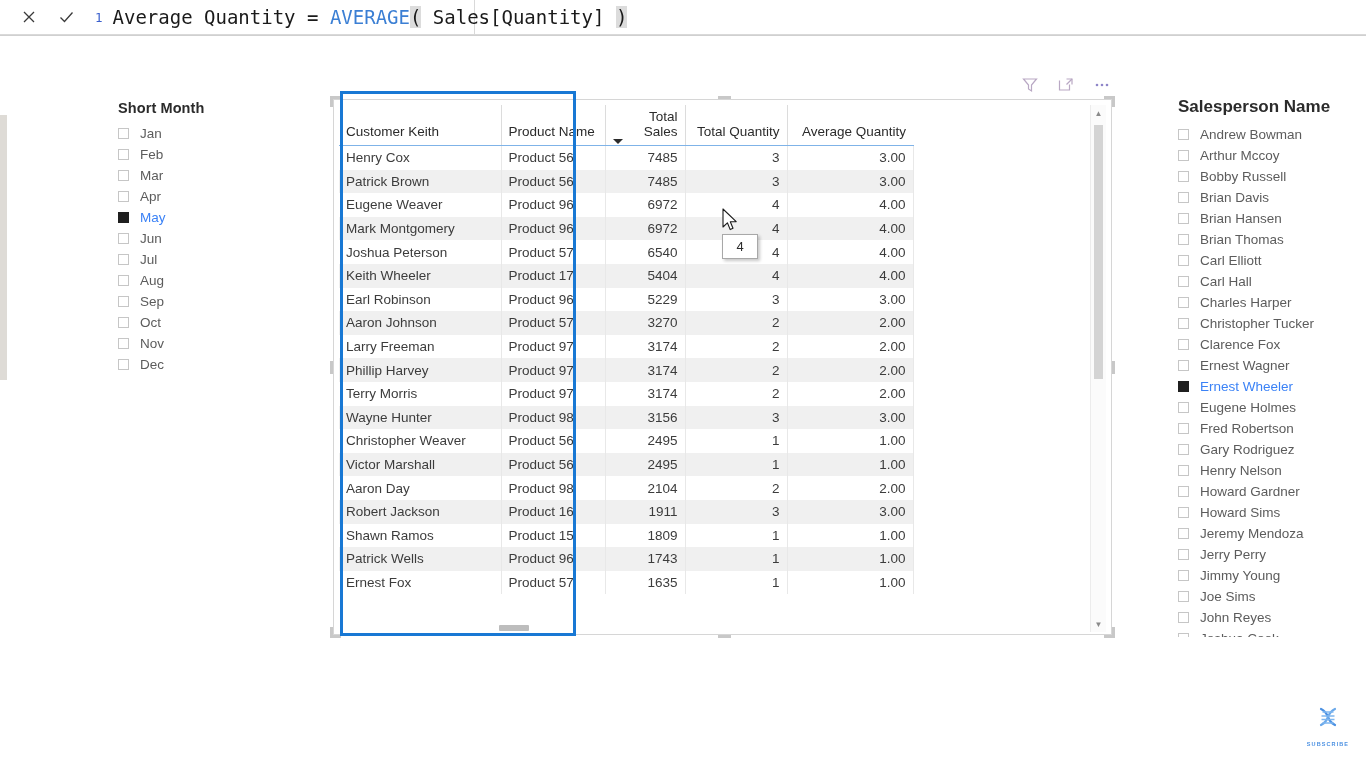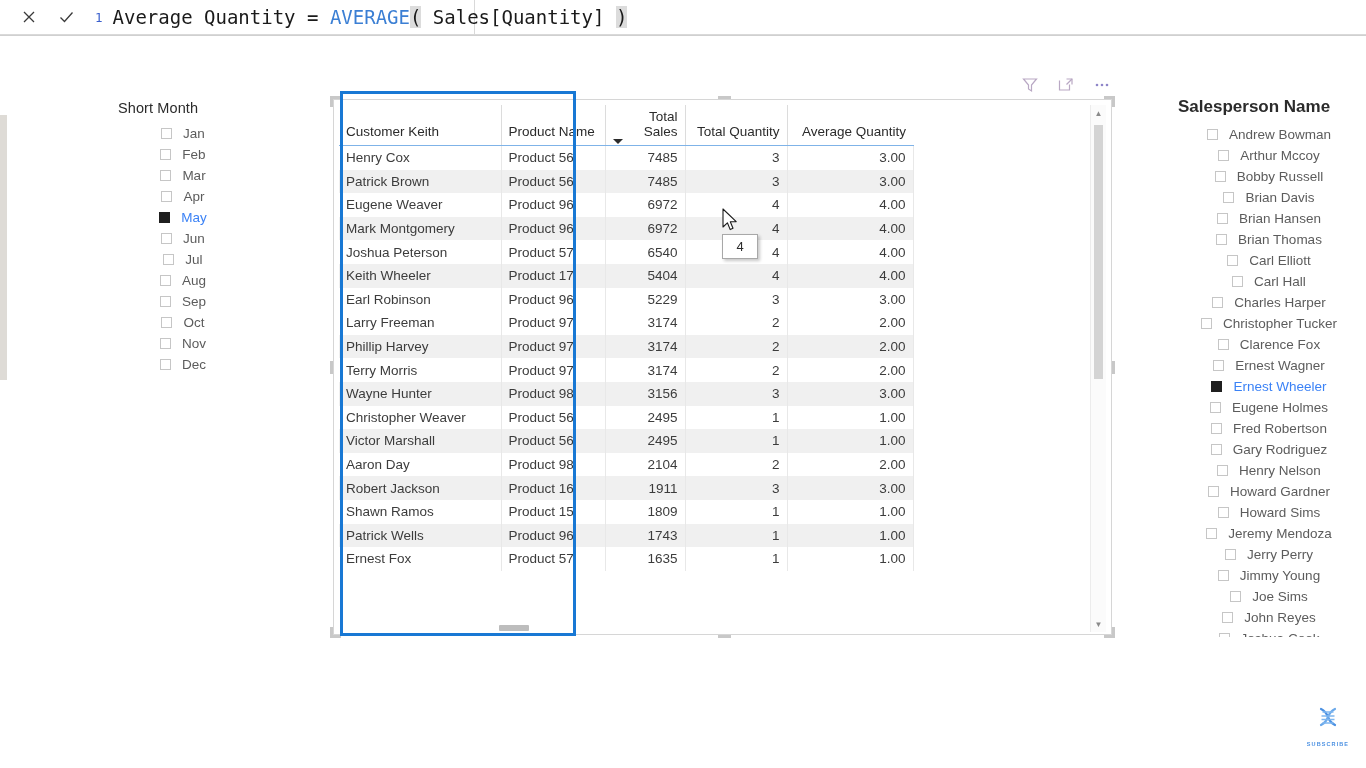--- a/index.html
+++ b/index.html
@@ -39,23 +39,23 @@
   }
   .tok-fn{color:#3b7fd4;}
   .tok-paren{background:#dcdcdc;color:#1a1a1a;}
   
   #left-edge-strip{
     position:absolute;left:0;top:115px;width:7px;height:265px;background:#dedbd6;
   }
   
   #month-slicer{position:absolute;left:118px;top:100px;width:130px;}
   #month-title{
-    font-size:14.5px;font-weight:normal;color:#2b2b2b;margin-bottom:7px;letter-spacing:.1px;
-  }
-  .slicer-row{display:flex;align-items:center;height:21px;cursor:pointer;justify-content:center;}
+    font-size:14.5px;font-weight:bold;color:#2b2b2b;margin-bottom:7px;letter-spacing:.1px;
+  }
+  .slicer-row{display:flex;align-items:center;height:21px;cursor:pointer;}
   .cbx{
     width:11px;height:11px;border:1px solid #c6c6c6;background:#fff;
     box-sizing:border-box;margin-right:11px;flex:0 0 auto;
   }
   .cbx.checked{background:#1f1f1f;border-color:#1f1f1f;}
   .slicer-label{font-size:13.5px;color:#5c5c5c;line-height:21px;}
   .slicer-row.sel .slicer-label{color:#3b82f6;}
   
   #sales-slicer{position:absolute;left:1178px;top:97px;width:182px;height:540px;overflow:hidden;}
   #sales-title{font-size:17px;font-weight:bold;color:#2b2b2b;margin-bottom:7px;}
@@ -432,20 +432,27 @@
               <td class="num">4</td>
               <td class="num">4.00</td>
             </tr>
             <tr>
               <td class="">Earl Robinson</td>
               <td class="">Product 96</td>
               <td class="num">5229</td>
               <td class="num">3</td>
               <td class="num">3.00</td>
             </tr>
+            <tr class="alt">
+              <td class="">Aaron Johnson</td>
+              <td class="">Product 57</td>
+              <td class="num">3270</td>
+              <td class="num">2</td>
+              <td class="num">2.00</td>
+            </tr>
             <tr>
               <td class="">Larry Freeman</td>
               <td class="">Product 97</td>
               <td class="num">3174</td>
               <td class="num">2</td>
               <td class="num">2.00</td>
             </tr>
             <tr class="alt">
               <td class="">Phillip Harvey</td>
               <td class="">Product 97</td>

